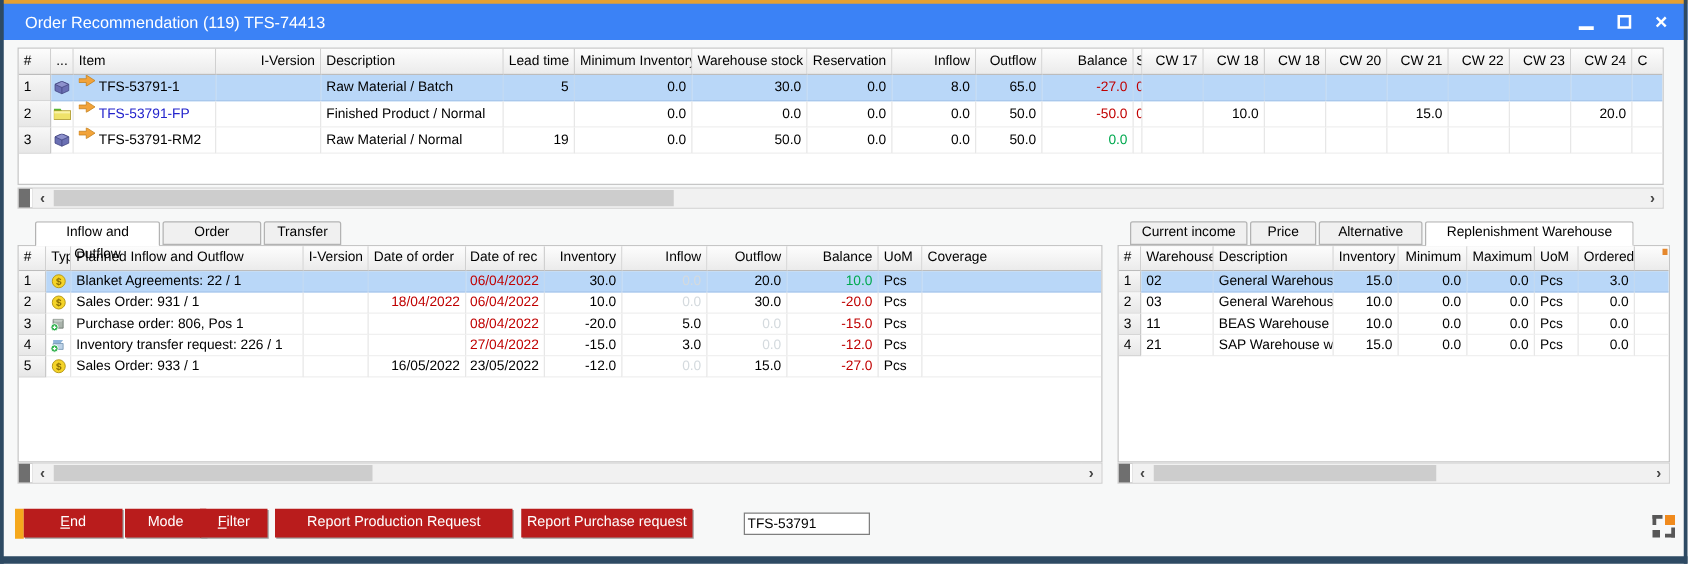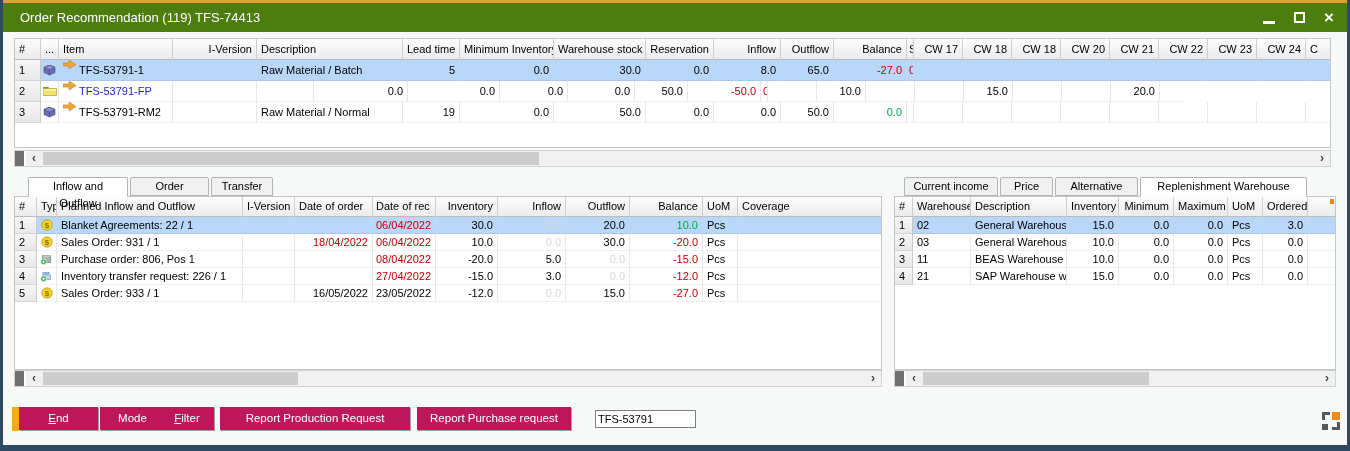--- a/index.html
+++ b/index.html
@@ -5,21 +5,21 @@
   *{margin:0;padding:0;box-sizing:border-box}
   html,body{width:1350px;height:451px;overflow:hidden;background:#fff;
     font-family:"Liberation Sans",sans-serif;-webkit-font-smoothing:antialiased}
   .win{position:absolute;left:0;top:0;width:1350px;height:451px;background:#f7f8f8}
   .edge{position:absolute;background:#2e4a63;z-index:10}
   .e-left{left:0;top:0;width:3px;height:100%}
   .e-right{right:0;top:0;width:3px;height:100%}
   .e-bottom{left:0;bottom:0;width:100%;height:6px}
 
   
-  .titlebar{position:absolute;left:0;top:0;width:100%;height:32px;background:#4d7c0f;
+  .titlebar{position:absolute;left:0;top:0;width:100%;height:32px;background:#3b82f6;
     border-top:3px solid #e5a033;z-index:9}
   .title{position:absolute;left:20px;top:0;line-height:29px;color:#fff;font-size:13px;white-space:nowrap}
   .wctrl{position:absolute;right:16px;top:0;height:29px;display:flex;align-items:center;gap:19px}
   .wmin{width:12px;height:3px;background:#fff;margin-top:10px}
   .wmax{width:11px;height:11px;border:2px solid #fff}
   .wclose{color:#fff;font-size:17px;font-weight:bold;line-height:1}
 
   
   .box{position:absolute;background:#fff;border:1px solid #c6c6c6;overflow:hidden}
   .row{display:flex;width:100%}
@@ -62,21 +62,21 @@
 
   
   .hscroll{position:absolute;display:flex;height:17px;border:1px solid #d2d2d2;background:#f1f1f1}
   .sb-corner{width:11px;height:100%;background:#6f6f6f;border-right:2px solid #fff}
   .sb-btn{width:16px;height:100%;color:#444;font-size:12px;font-weight:bold;text-align:center;line-height:14px;background:#f1f1f1}
   .sb-track{flex:1;position:relative;background:#f1f1f1}
   .sb-thumb{position:absolute;left:1px;top:1px;bottom:1px;background:#cdcdcd}
 
   
   .obar{position:absolute;left:12px;top:407px;width:7px;height:24px;background:#f5a81c}
-  .btn{position:absolute;top:407px;height:23px;background:#be185d;color:#fff;font-size:11.5px;
+  .btn{position:absolute;top:407px;height:23px;background:#b91c1c;color:#fff;font-size:11.5px;
     text-align:center;line-height:22px;box-shadow:1px 1px 0 #9c9c9c;cursor:default}
   .btn u{text-decoration:underline}
   .iteminput{position:absolute;left:595px;top:410px;width:101px;height:18px;border:1px solid #7f7f7f;
     font-size:11px;font-family:"Liberation Sans",sans-serif;padding:0 2px;color:#000;background:#fff}
 
   
   .corner{position:absolute;left:1322px;top:412px;width:18px;height:18px}
   .corner .tl{position:absolute;left:0;top:0;width:8px;height:8px;border-left:3px solid #575757;border-top:3px solid #575757}
   .corner .or{position:absolute;right:0;top:0;width:8px;height:8px;background:#f08a1d}
   .corner .bl{position:absolute;left:0;bottom:0;width:6px;height:6px;background:#575757}
@@ -167,20 +167,21 @@
             <rect x=".5" y="3.1" width="12.5" height="1.6" fill="#f9f2a8"></rect>
           </svg>
         </div>
       <div class="cell c2 flexc">
           <svg width="13" height="9" viewBox="0 0 13 9">
             <path d="M0 3h6V0l7 4.5L6 9V6H0z" fill="#f2a33a" stroke="#c07d1a" stroke-width=".6"></path>
           </svg>
           <span class="link">TFS-53791-FP</span>
         </div>
       <div class="cell c3"></div>
+      <div class="cell c4">Finished Product / Normal</div>
       <div class="cell c5 r"></div>
       <div class="cell c6 r">0.0</div>
       <div class="cell c7 r">0.0</div>
       <div class="cell c8 r">0.0</div>
       <div class="cell c9 r">0.0</div>
       <div class="cell c10 r">50.0</div>
       <div class="cell c11 r red">-50.0</div>
       <div class="cell c12 red">0</div>
       <div class="cell cw"></div>
       <div class="cell cw r">10.0</div>
@@ -450,21 +451,21 @@
         <div class="sb-thumb" style="width:57%"></div>
       </div>
     <div class="sb-btn">›</div>
   </div>
 
   <div class="obar"></div>
   <div class="btn" style="left:19px;width:79px"><u>E</u><span>nd</span></div>
   <div class="btn" style="left:100px;width:65px">Mode</div>
   <div class="btn" style="left:160px;width:54px"><u>F</u><span>ilter</span></div>
   <div class="btn" style="left:220px;width:190px">Report Production Request</div>
-  <div class="btn" style="left:417px;width:154px">Report Purchase request</div>
+  <div class="btn" style="left:417px;width:137px">Report Purchase request</div>
   <input class="iteminput" value="TFS-53791" style="">
 
   <div class="corner">
     <span class="tl"></span>
     <span class="or"></span>
     <span class="bl"></span>
     <span class="br"></span>
   </div>
 
   <div class="edge e-left"></div>

